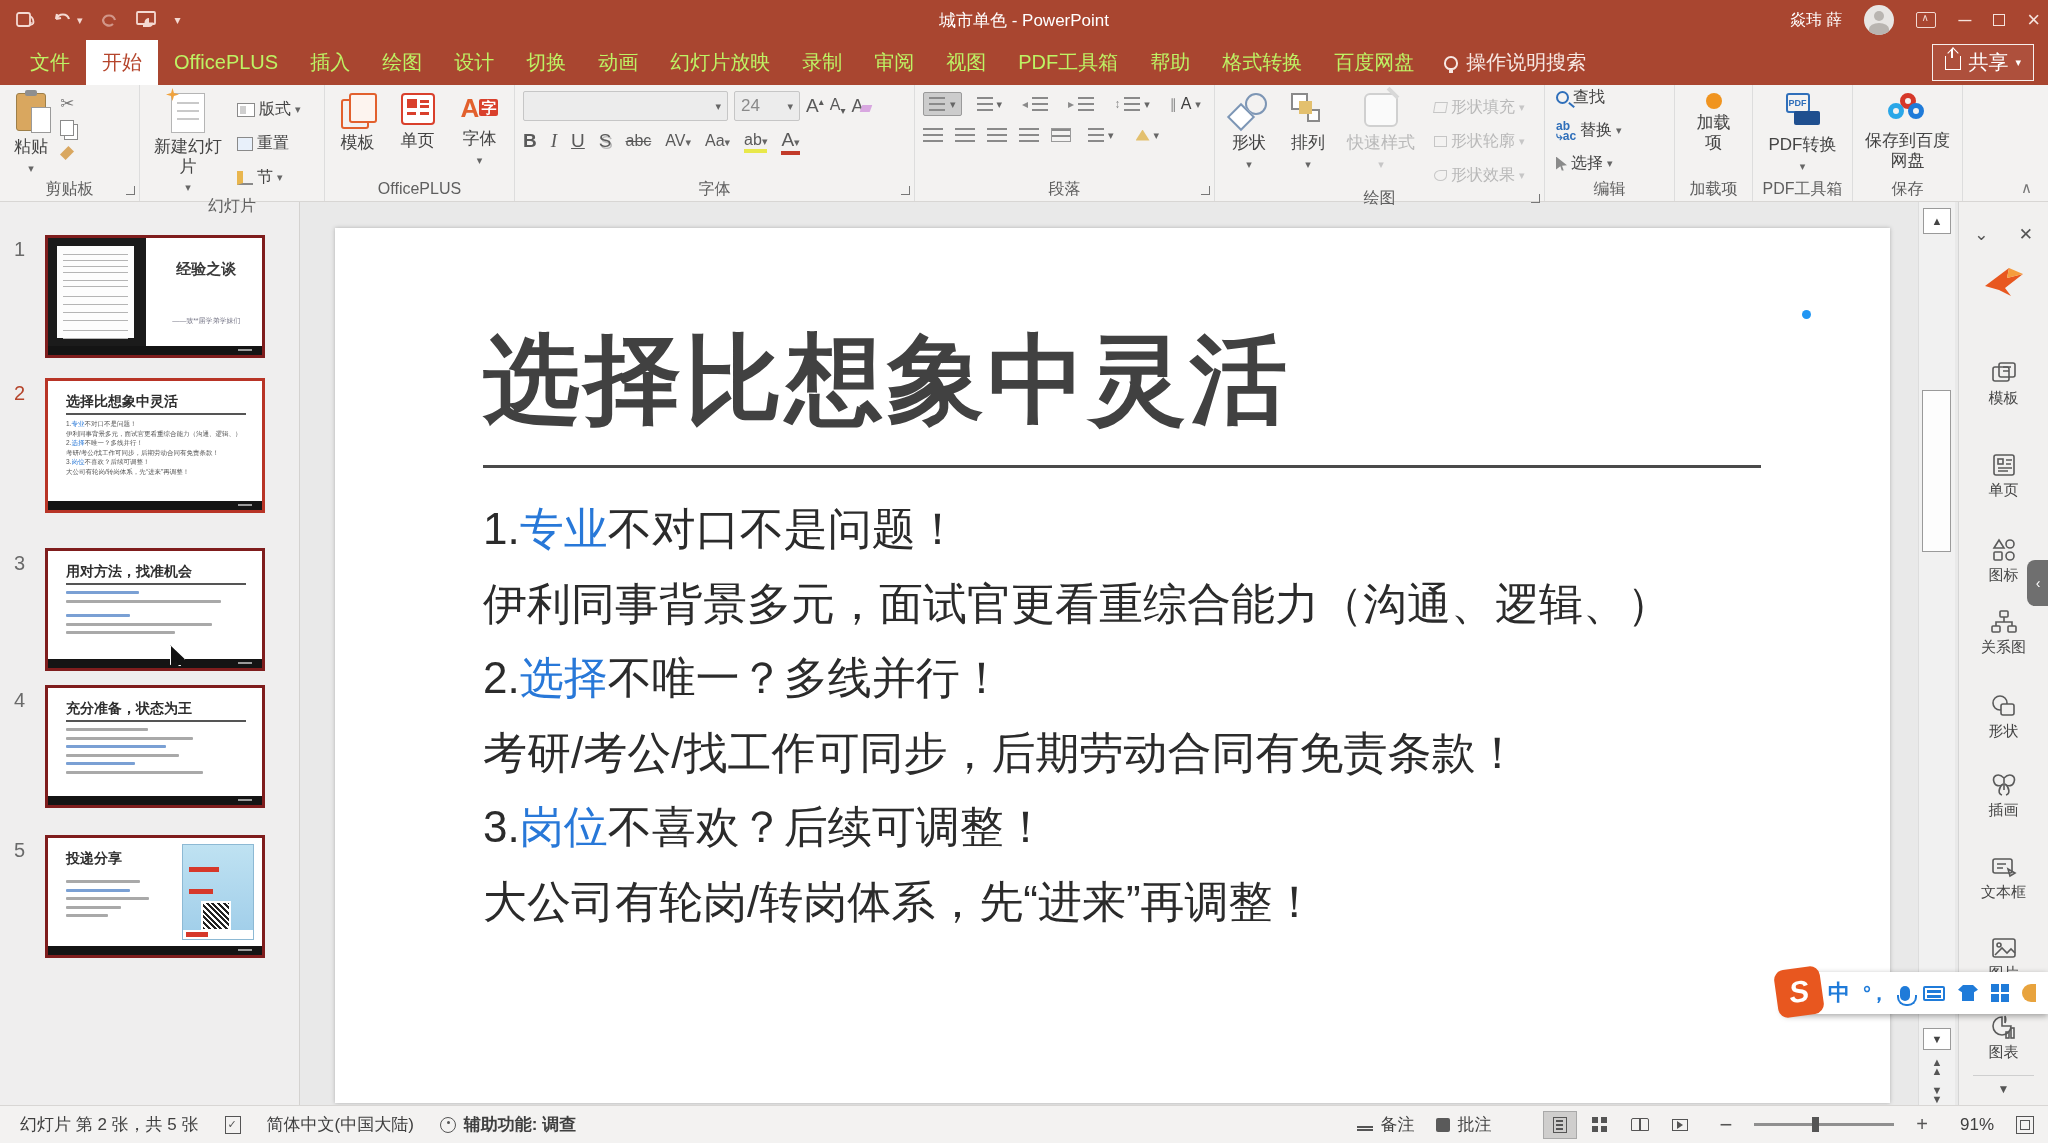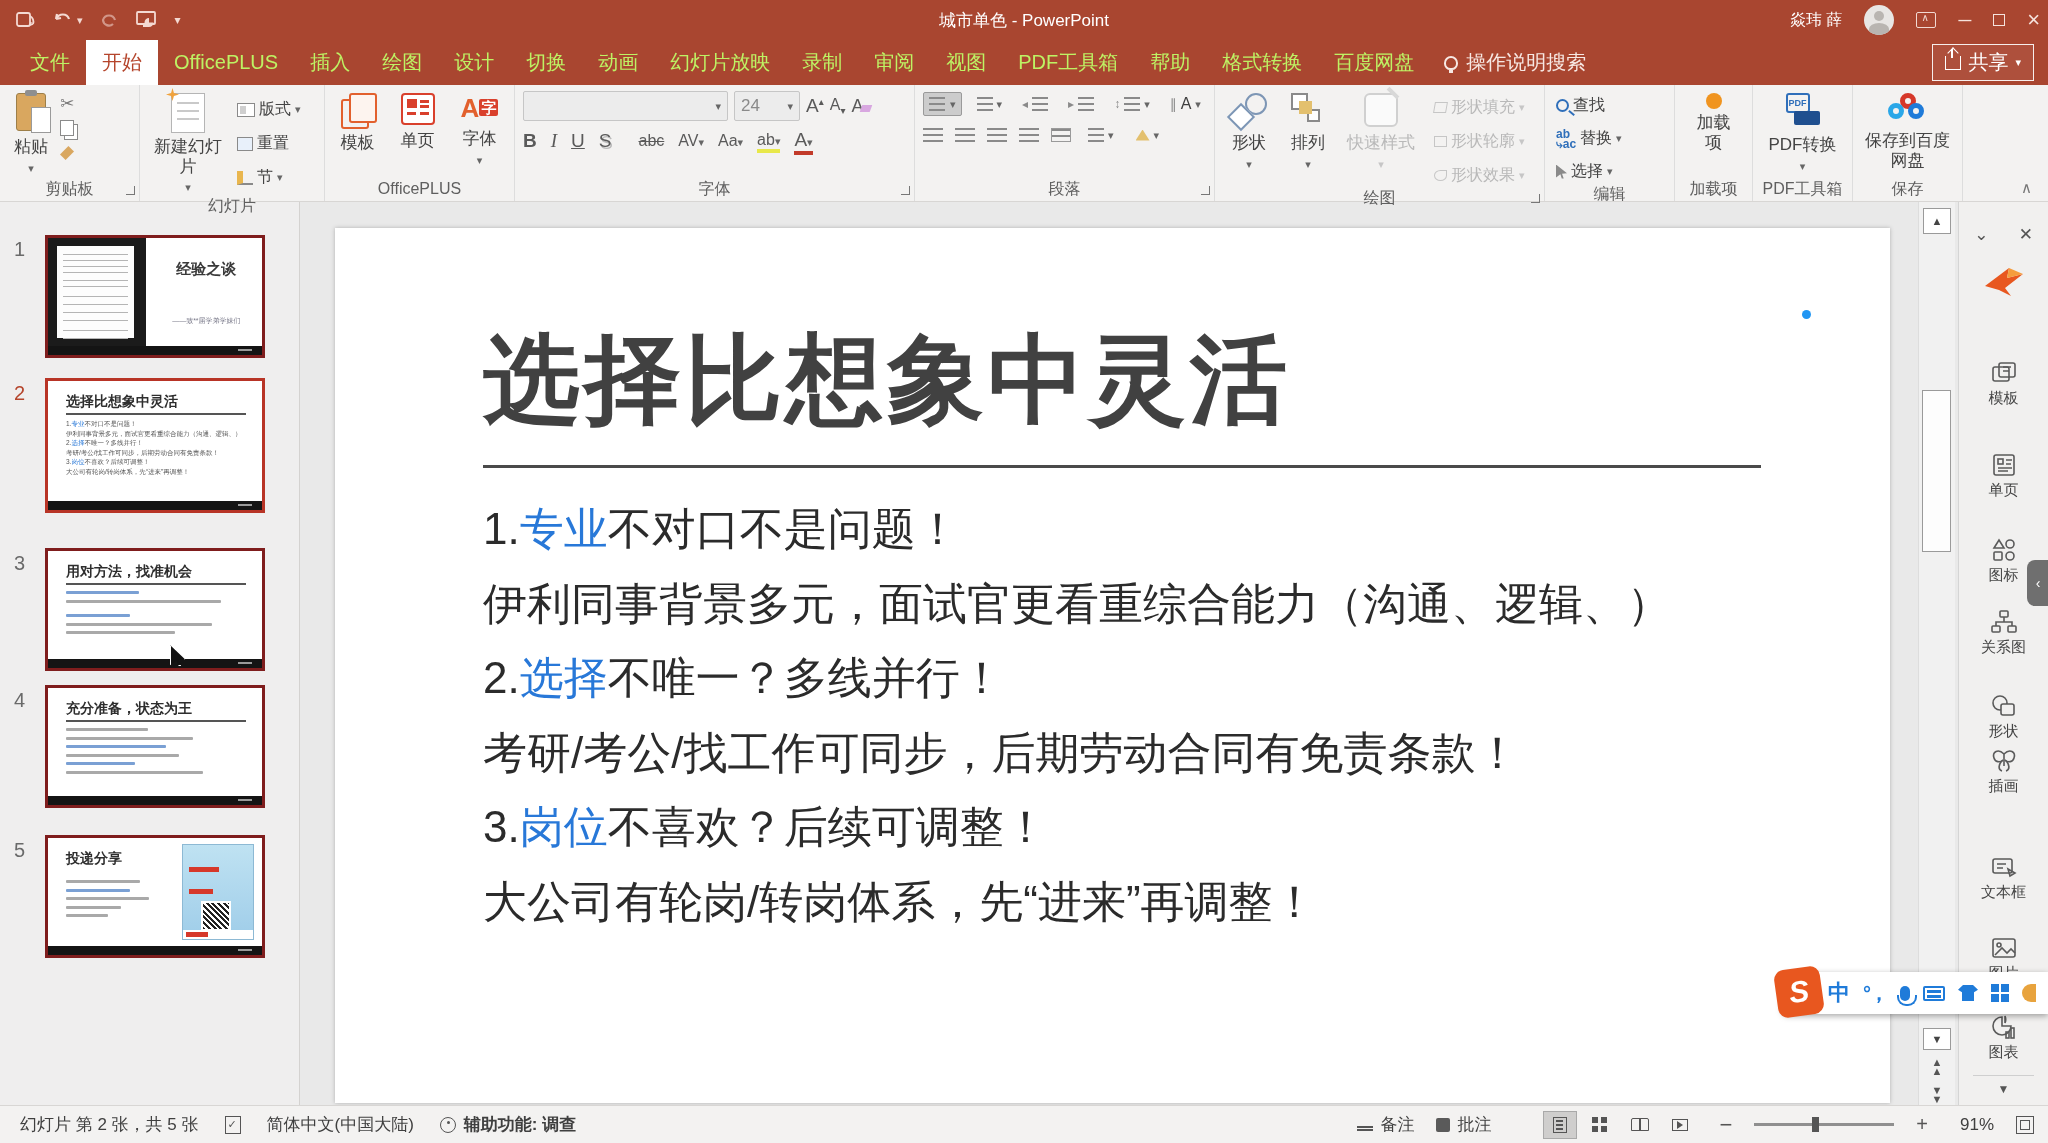--- a/index.html
+++ b/index.html
@@ -76,21 +76,21 @@
   .font-ic{font-size:26px;font-weight:bold;color:#e2602d;line-height:30px;}
   .font-ic b{font-size:15px;color:#fff;background:#d9402c;padding:0 2px;border-radius:2px;vertical-align:top;}
 
   
   .combo{height:30px;background:#ececec;border:1px solid #c6c6c6;border-radius:2px;display:flex;align-items:center;justify-content:space-between;padding:0 6px;color:#8a8a8a;font-size:17px;}
   .fletters{display:flex;align-items:center;gap:14px;font-size:19px;color:#5a5a5a;margin-top:8px;}
   .fletters .fb{font-weight:bold;}
   .fletters .fi{font-style:italic;font-family:"Liberation Serif",serif;}
   .fletters .fu{text-decoration:underline;}
   .fletters .fs{text-shadow:1.5px 1.5px 0 #bbb;}
-  .fletters .fst{text-decoration:line-through;font-size:16px;margin-left:13px;}
+  .fletters .fst{text-decoration:line-through;font-size:16px;}
   .fletters .fsp{font-size:16px;}
   .acolor{position:relative;padding-bottom:2px;}
   .acolor:after{content:"";position:absolute;left:0;right:0;bottom:-2px;height:4px;background:#c23b2a;}
   .hcolor:after{background:#e8e84a;}
 
   
   .pressed{background:#ccc;border:1px solid #9a9a9a;border-radius:2px;padding:4px 5px;display:inline-flex;align-items:center;gap:5px;}
   .pbtn{padding:4px 5px;display:inline-flex;align-items:center;gap:4px;}
 
   
@@ -514,21 +514,21 @@
             </span>
         </div>
       </div>
       <div class="rg-label">
           <span>绘图</span>
           <span class="dlg"></span>
         </div>
     </div>
 
     <div class="rgroup" style="width:130px">
-      <div class="rg-content" style="flex-direction:column;gap:8px;padding-top:8px;">
+      <div class="rg-content" style="flex-direction:column;gap:8px;padding-top:0;">
         <span class="smallrow">
             <span class="search-ic"></span>
             <span>查找</span>
           </span>
         <span class="smallrow">
             <span class="replace-ic">ab<br>⤷ac</span>
             <span>替换</span>
             <span class="chev">▾</span>
           </span>
         <span class="smallrow">
@@ -771,21 +771,21 @@
       </div>
       <div class="sb-item" style="top:491px">
         <svg width="28" height="26" viewBox="0 0 28 26">
             <g stroke="#5a5a5a" stroke-width="1.6" fill="none">
               <circle cx="10" cy="10" r="7"></circle>
               <rect x="11" y="11" width="13" height="11" rx="2" fill="#f1f0ef"></rect>
             </g>
           </svg>
         <span>形状</span>
       </div>
-      <div class="sb-item" style="top:546px">
+      <div class="sb-item" style="top:570px">
         <svg width="28" height="26" viewBox="0 0 28 26">
             <g stroke="#5a5a5a" stroke-width="1.6" fill="none">
               <path d="M14 6 C8 0 2 4 4 10 C5 14 10 15 13 12"></path>
               <path d="M14 6 C20 0 26 4 24 10 C23 14 18 15 15 12"></path>
               <path d="M13 12 C8 16 8 22 12 23 M15 12 C20 16 20 22 16 23"></path>
               <path d="M14 6 v12"></path>
             </g>
           </svg>
         <span>插画</span>
       </div>

